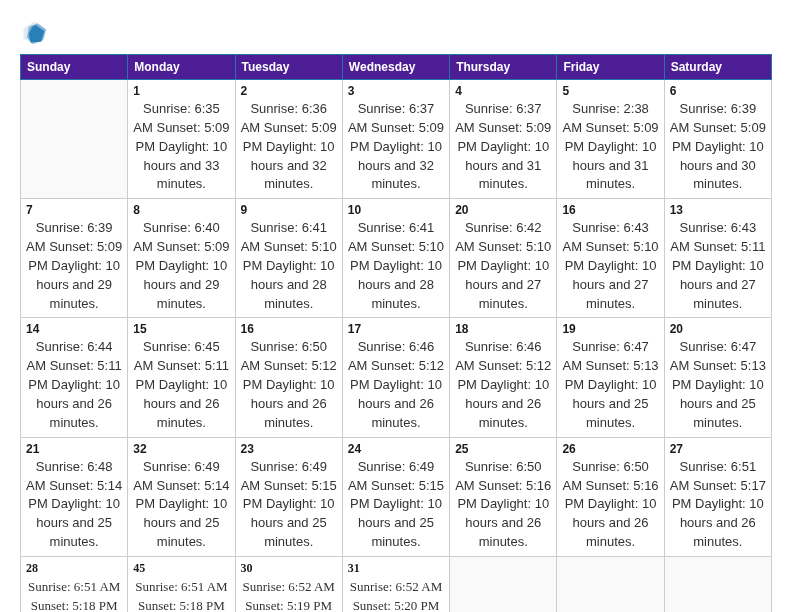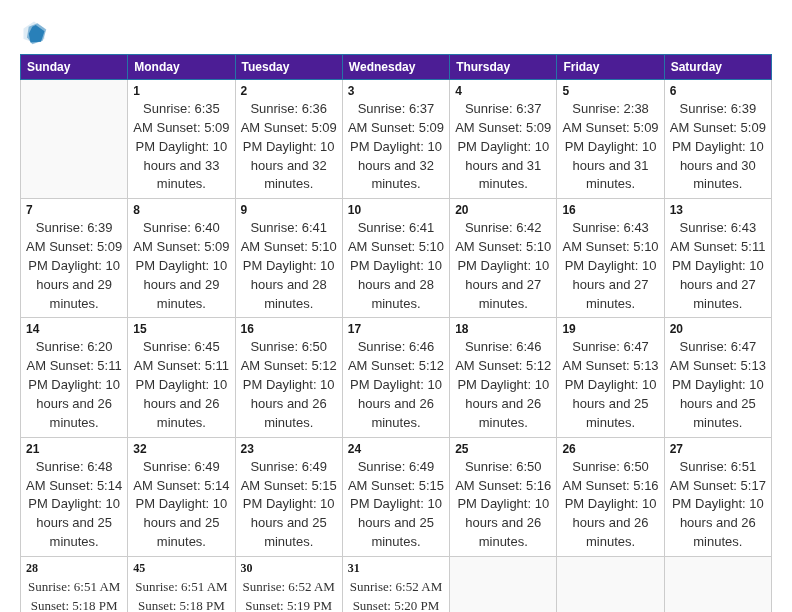--- a/index.html
+++ b/index.html
@@ -224,21 +224,21 @@
             <span class="day-num">13</span>
             <div class="day-info">Sunrise: 6:43 AM
 Sunset: 5:11 PM
 Daylight: 10 hours
 and 27 minutes.</div>
           </td>
         </tr>
         <tr>
           <td>
             <span class="day-num">14</span>
-            <div class="day-info">Sunrise: 6:20 AM
+            <div class="day-info">Sunrise: 6:44 AM
 Sunset: 5:11 PM
 Daylight: 10 hours
 and 26 minutes.</div>
           </td>
           <td>
             <span class="day-num">15</span>
             <div class="day-info">Sunrise: 6:45 AM
 Sunset: 5:11 PM
 Daylight: 10 hours
 and 26 minutes.</div>

